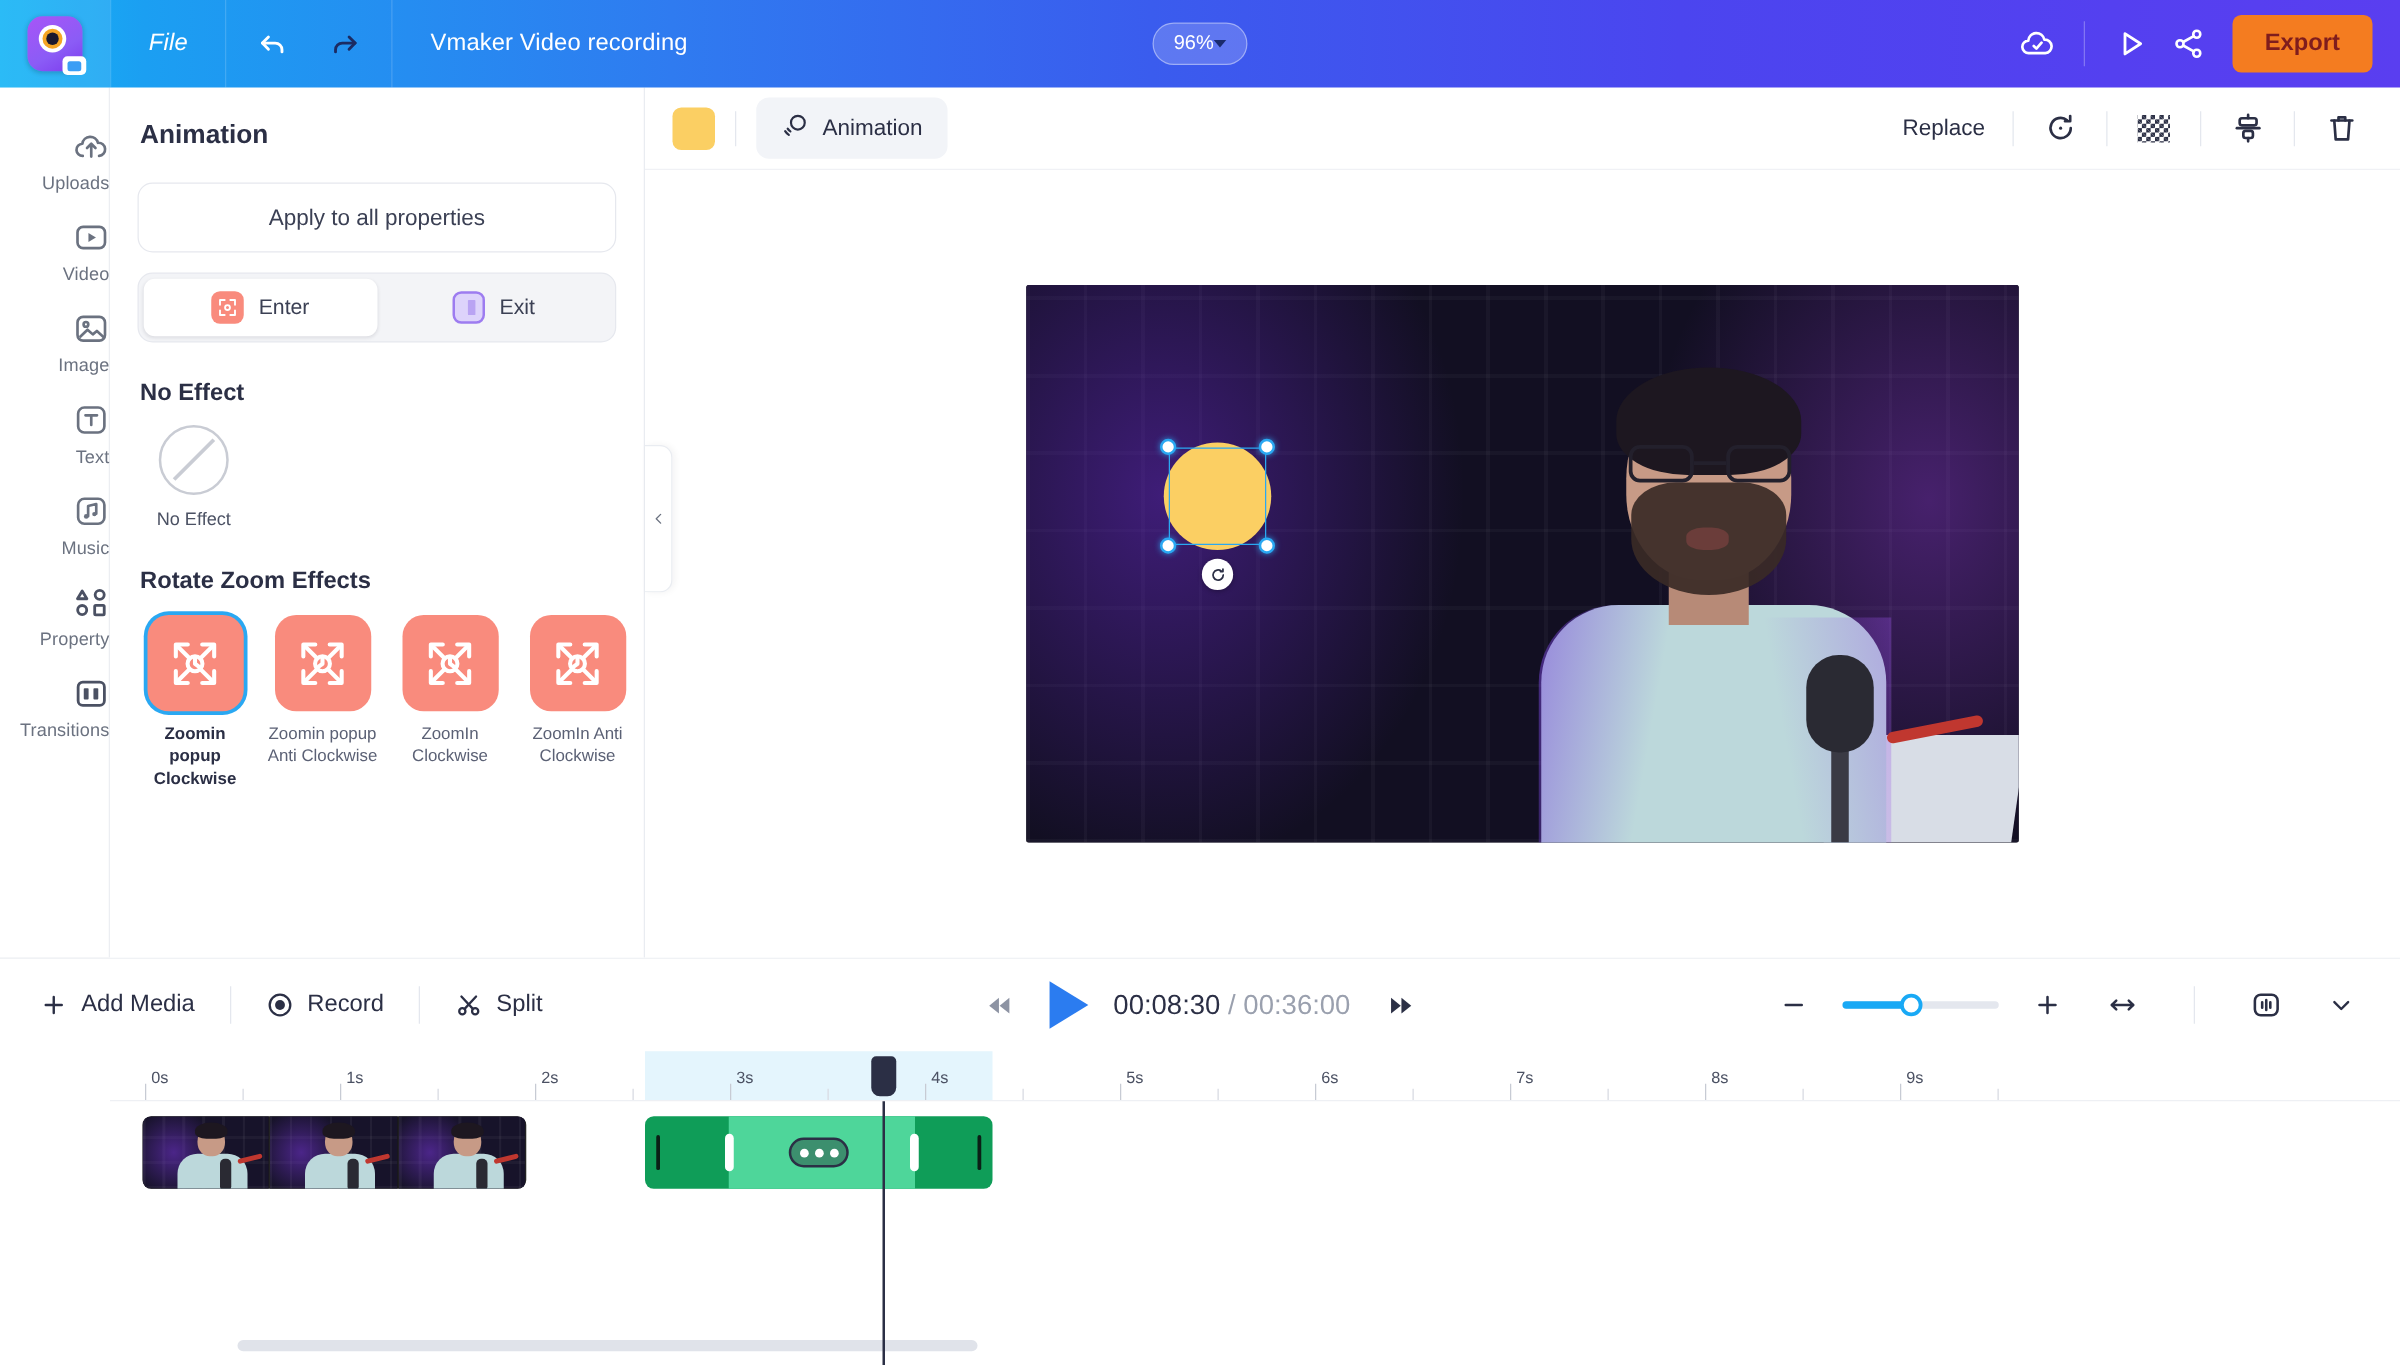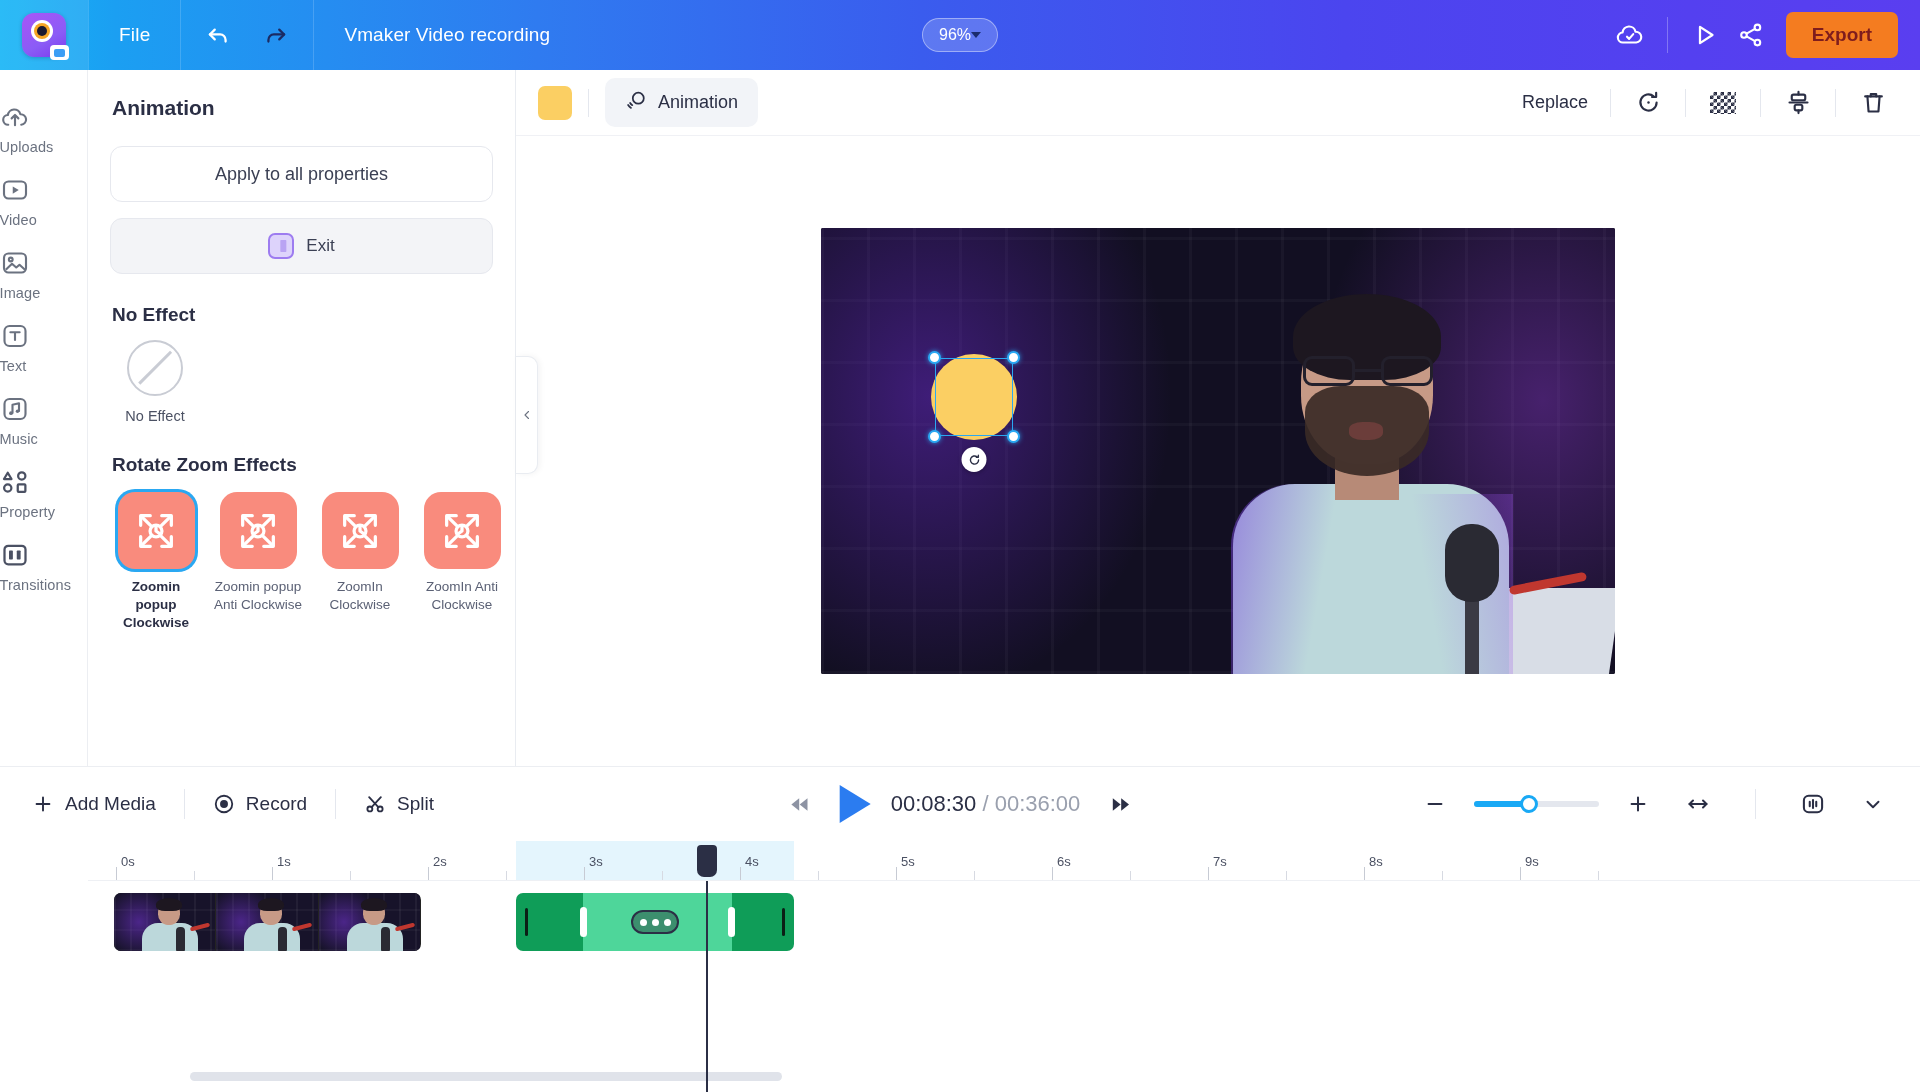--- a/index.html
+++ b/index.html
@@ -34,21 +34,21 @@
     background:#1a1a2e; box-shadow: 0 0 0 3px #f5a524;
   }
   .logo-cam {
     position:absolute; right:-3px; bottom:-3px; width:19px; height:15px; border-radius:4px;
     background:#ffffff; display:flex; align-items:center; justify-content:center;
   }
   .logo-cam i { width:11px; height:8px; background:#3b9ef5; border-radius:2px; display:block; }
   .tb-sep { width: 1px; height: 70px; background: rgba(255,255,255,0.16); }
   .tb-file {
     height:70px; padding: 12px 30px; display:flex; align-items:center;
-    color:#fff; font-size:19px; letter-spacing:.2px; cursor:pointer;
+    color:#fff; font-size:19px; letter-spacing:.2px; cursor:pointer;font-style:italic;
   }
   .tb-undo-wrap { display:flex; align-items:center; height:70px; padding: 0 16px; gap: 16px; }
   .tb-iconbtn {
     width:42px; height:42px; display:flex; align-items:center; justify-content:center;
     cursor:pointer; border-radius:6px;
   }
   .tb-title { color:#ffffff; font-size:19px; padding-left:30px; letter-spacing:.1px; }
   .tb-spacer { flex:1 1 auto; }
   .zoom-pill {
     position:absolute; left:50%; transform:translateX(-50%);
@@ -67,21 +67,21 @@
 
   
   .body-row { flex:1 1 auto; display:flex; min-height:0; }
 
   
   .rail {
     width:88px; flex:0 0 88px; background:#ffffff; border-right:1px solid #eceef2;
     padding-top:22px; display:flex; flex-direction:column; align-items:center; gap:4px;
   }
   .rail-item {
-    width:88px; padding:10px 0 6px; display:flex; flex-direction:column; align-items:flex-start;
+    width:88px; padding:10px 0 6px; display:flex; flex-direction:column; align-items:flex-end;
     gap:7px; cursor:pointer;
   }
   .rail-label { font-size:14.5px; color:#6b7280; letter-spacing:.1px; }
 
   
   .panel {
     width:428px; flex:0 0 428px; background:#ffffff; border-right:1px solid #e9ecf1;
     padding: 26px 22px 0 22px; position:relative; overflow:hidden;
   }
   .panel-title { font-size:21px; font-weight:700; color:#2b2f45; padding-left:2px; }
@@ -401,20 +401,29 @@
         <span class="rail-label">Transitions</span>
       </div>
     </div>
 
     <div class="panel">
       <div class="panel-title">Animation</div>
 
       <button class="apply-btn">Apply to all properties</button>
 
       <div class="seg">
+        <div class="seg-item active">
+          <span class="icon-sq enter">
+            <svg width="18" height="18" viewBox="0 0 24 24" fill="none" stroke="#ffffff" stroke-width="2" stroke-linecap="round" stroke-linejoin="round">
+              <path d="M4 9 V4 H9 M20 9 V4 H15 M4 15 V20 H9 M20 15 V20 H15"></path>
+              <circle cx="12" cy="12" r="2.6"></circle>
+            </svg>
+          </span>
+          <span>Enter</span>
+        </div>
         <div class="seg-item">
           <span class="icon-sq exit">
             <svg width="16" height="16" viewBox="0 0 24 24">
                 <rect x="11" y="3" width="9" height="18" rx="1" fill="#b9a3f3"></rect>
               </svg>
           </span>
           <span>Exit</span>
         </div>
       </div>
 

